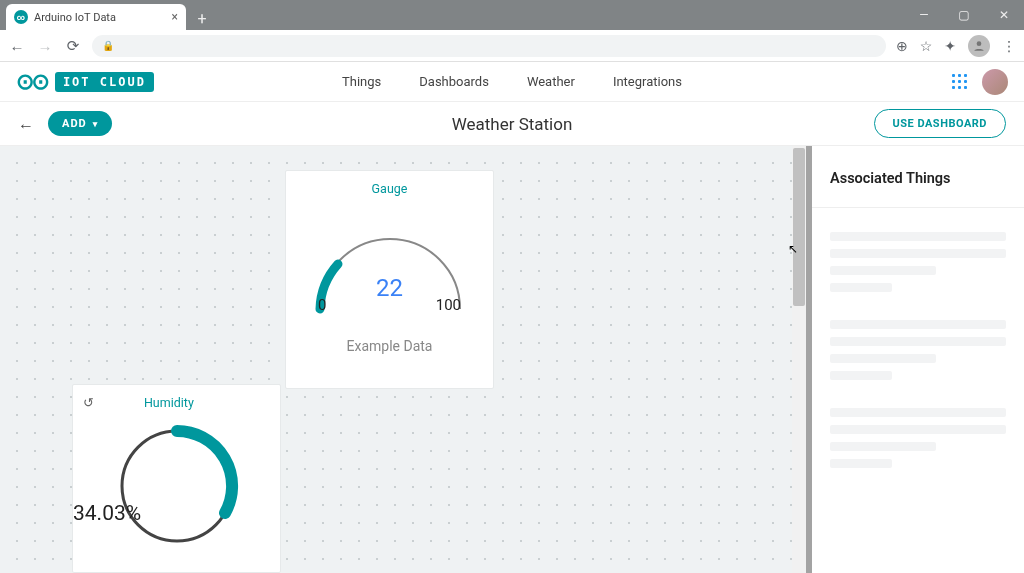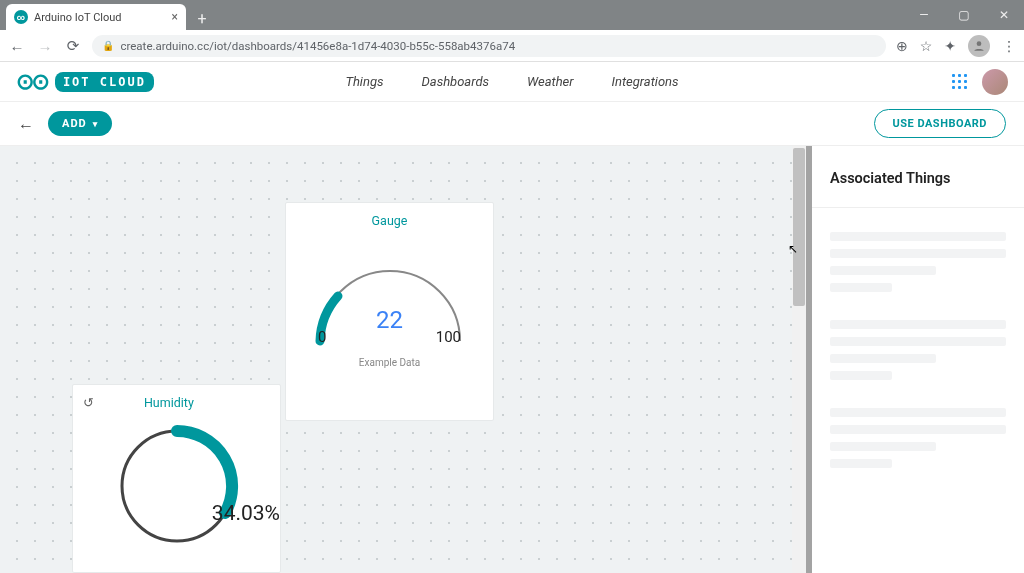--- a/index.html
+++ b/index.html
@@ -21,23 +21,23 @@
   .addrbar .lock { color:#5f6368; font-size:10px;}
   .addrbar .url { color:#5f6368; }
   .right-icons { display:flex; gap:12px; align-items:center; }
   .right-icons .ico { color:#5f6368; font-size:14px; }
   .avatar-small { width:22px; height:22px; background:#bdbdbd; border-radius:50%; display:flex; align-items:center; justify-content:center; }
   .avatar-small svg{width:14px;height:14px;fill:#757575;}
 
   
   .app-header { height:40px; display:flex; align-items:center; padding:0 16px; border-bottom:1px solid #eee; }
   .logo { display:flex; align-items:center; gap:8px; }
-  .logo-badge{ background:#00979d; color:#fff; font-weight:bold; font-size:12px; letter-spacing:2px; padding:3px 8px; border-radius:8px; font-family: monospace;}
+  .logo-badge{ background:#00979d; color:#fff; font-weight:bold; font-size:12px; letter-spacing:2px; padding:3px 8px; border-radius:3px; font-family: monospace;}
   .infinity { font-size:22px; color:#00979d; font-weight:bold; letter-spacing:-3px;}
-  .main-nav { position:absolute; left:50%; transform:translateX(-50%); display:flex; gap:38px; font-size:13px; color:#444;font-style:italic; }
+  .main-nav { position:absolute; left:50%; transform:translateX(-50%); display:flex; gap:38px; font-size:13px; color:#444; }
   .main-nav span { cursor:pointer; }
   .header-right { margin-left:auto; display:flex; align-items:center; gap:14px; }
   .grid-icon { width:16px; height:16px; display:grid; grid-template-columns:repeat(3,1fr); gap:2px;}
   .grid-icon i{ background:#2196f3; width:3px; height:3px; border-radius:1px;}
   .user-avatar{ width:26px; height:26px; border-radius:50%; background:linear-gradient(135deg,#c9a,#a87);}
 
   
   .sub-toolbar { height:44px; display:flex; align-items:center; padding:0 18px; border-bottom:1px solid #eee; position:relative;}
   .back-arrow { color:#444; font-size:16px; margin-right:14px; cursor:pointer;}
   .add-btn { background:#00979d; color:#fff; border:none; border-radius:14px; padding:6px 14px; font-size:11px; font-weight:bold; letter-spacing:1px; display:flex; align-items:center; gap:6px; cursor:pointer;}
@@ -47,68 +47,67 @@
 
   
   .content { display:flex; height:427px; }
   .canvas-wrap { flex:1; position:relative; background:#eff2f3; overflow:hidden;}
   .dot-grid { position:absolute; inset:0; background-image:radial-gradient(#c9cfd1 1px, transparent 1px); background-size:18px 18px; background-position:8px 8px;}
   .scrollbar-v { position:absolute; right:0; top:0; width:14px; height:100%; background:#f1f1f1;}
   .scrollbar-v .thumb{ position:absolute; left:1px; top:2px; width:12px; height:158px; background:#c0c0c0; border-radius:2px;}
   .cursor{ position:absolute; right:8px; top:96px; font-size:12px; color:#000; pointer-events:none;}
 
   .widget { position:absolute; background:#fff; border:1px solid #e6e9ea; border-radius:2px; }
-  .widget-gauge { left:285px; top:56px; width:209px; height:219px; padding:10px 10px 6px; text-align:center;}
+  .widget-gauge { left:285px; top:24px; width:209px; height:219px; padding:10px 10px 6px; text-align:center;}
   .widget-gauge .w-title{ color:#00979d; font-size:12.5px; margin-bottom:6px;}
   .gauge-svg { width:180px; height:120px; margin:8px auto 0; display:block;}
   .gauge-labels{ display:flex; justify-content:space-between; padding:0 22px; margin-top:-6px; font-size:15px; color:#222;}
   .gauge-value{ font-size:24px; color:#3b82f6; margin-top:-50px;}
-  .example-data{ font-size:10px; color:#888; margin-top:11px;}
+  .example-data{ font-size:14px; color:#888; margin-top:24px;}
 
   .widget-humidity{ left:72px; top:238px; width:209px; height:189px; padding:10px;}
   .hum-head{ display:flex; align-items:center; gap:50px;}
   .hist-icon{ color:#666; font-size:13px;}
   .hum-title{ color:#00979d; font-size:12.5px;text-align:center;}
   .hum-svg{ width:140px; height:140px; margin:6px auto 0; display:block;}
-  .hum-value{ position:absolute; left:0; right:0; top:116px; text-align:right; font-size:21px; color:#222;}
+  .hum-value{ position:absolute; left:0; right:0; top:116px; text-align:left; font-size:21px; color:#222;}
 
   
   .side-panel{ width:218px; border-left:6px solid #a3a3a3; padding:24px 18px; }
   .side-panel h3{ font-size:14.5px; color:#222; font-weight:600; margin-bottom:20px;}
   .panel-divider{ height:1px; background:#eee; margin:0 -18px 24px;}
   .skel-group{ margin-bottom:28px;}
   .skel{ background:#f2f3f4; border-radius:2px; margin-bottom:8px;}
   .skel.long{ height:9px; width:100%;}
   .skel.mid{ height:9px; width:60%;}
   .skel.short{ height:9px; width:35%;}
 </style>
 </head>
 <body>
 
 <div class="browser-tabbar">
   <div class="tab">
     <span class="favicon">∞</span>
-    <span class="title">Arduino IoT Cloud</span>
+    <span class="title">Arduino IoT Data</span>
     <span class="close">×</span>
   </div>
   <div class="newtab">+</div>
   <div class="win-controls">
     <span>—</span>
     <span>▢</span>
     <span>✕</span>
   </div>
 </div>
 
 <div class="browser-toolbar">
   <span class="nav-icon">←</span>
   <span class="nav-icon" style="opacity:.4">→</span>
   <span class="nav-icon">⟳</span>
   <div class="addrbar">
     <span class="lock">🔒</span>
-    <span class="url">create.arduino.cc/iot/dashboards/41456e8a-1d74-4030-b55c-558ab4376a74</span>
   </div>
   <div class="right-icons">
     <span class="ico">⊕</span>
     <span class="ico">☆</span>
     <span class="ico">✦</span>
     <span class="avatar-small">
         <svg viewBox="0 0 24 24">
           <circle cx="12" cy="8" r="4"></circle>
           <path d="M4 20c0-4 16-4 16 0z"></path>
         </svg>
@@ -143,20 +142,21 @@
     <div class="user-avatar"></div>
   </div>
 </div>
 
 <div class="sub-toolbar">
   <span class="back-arrow">←</span>
   <button class="add-btn">
     <span>ADD</span>
     <span class="chev">▾</span>
   </button>
+  <div class="dash-title">Weather Station</div>
   <button class="use-btn">USE DASHBOARD</button>
 </div>
 
 <div class="content">
   <div class="canvas-wrap">
     <div class="dot-grid"></div>
 
     <div class="widget widget-gauge">
       <div class="w-title">Gauge</div>
       <svg class="gauge-svg" viewBox="0 0 180 110">

